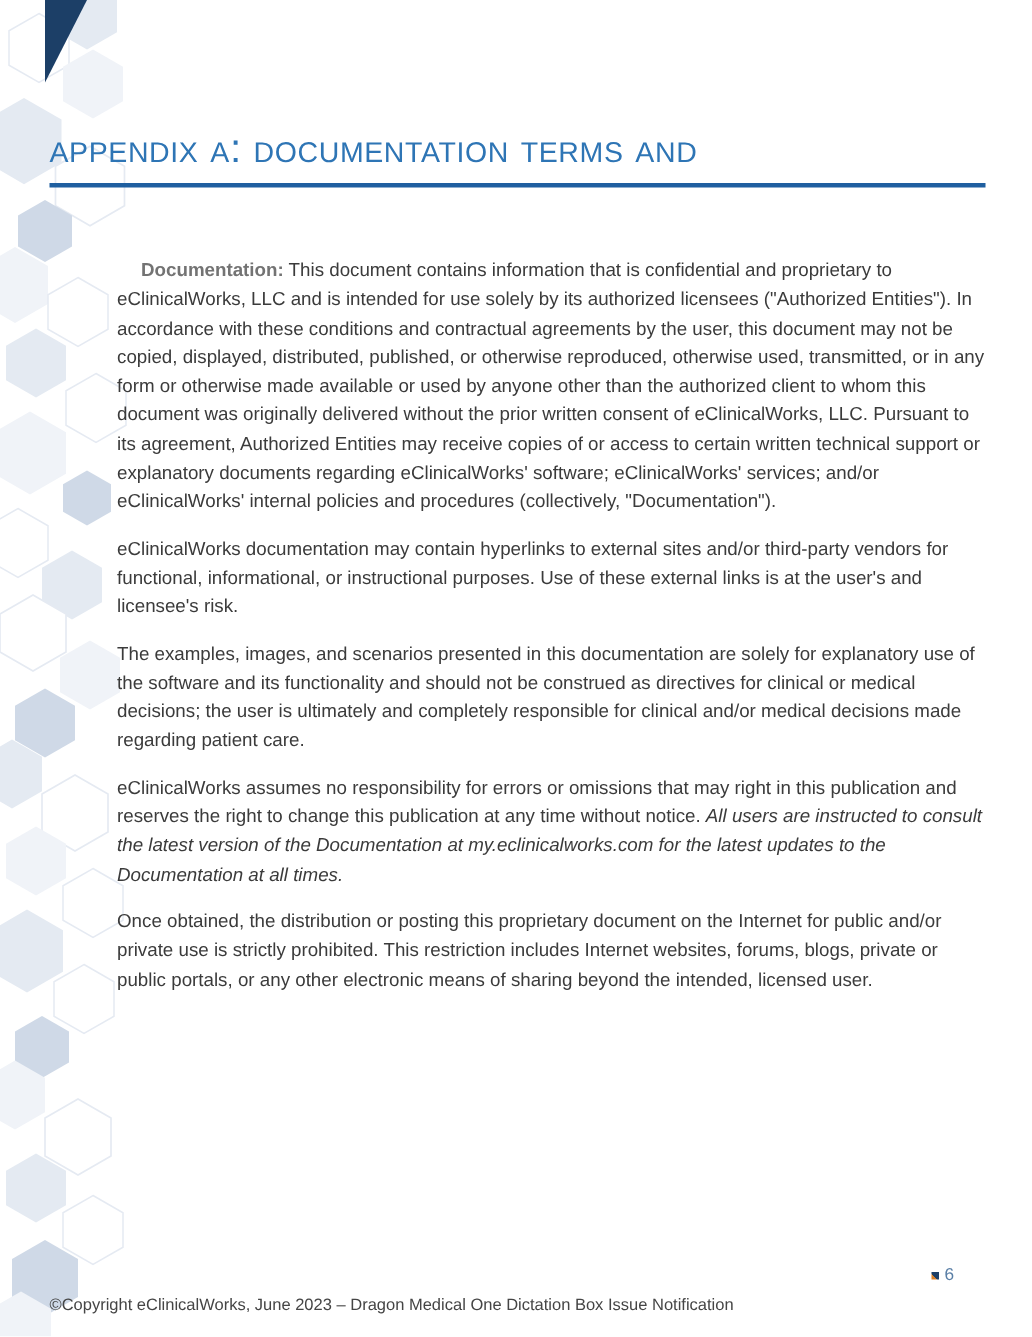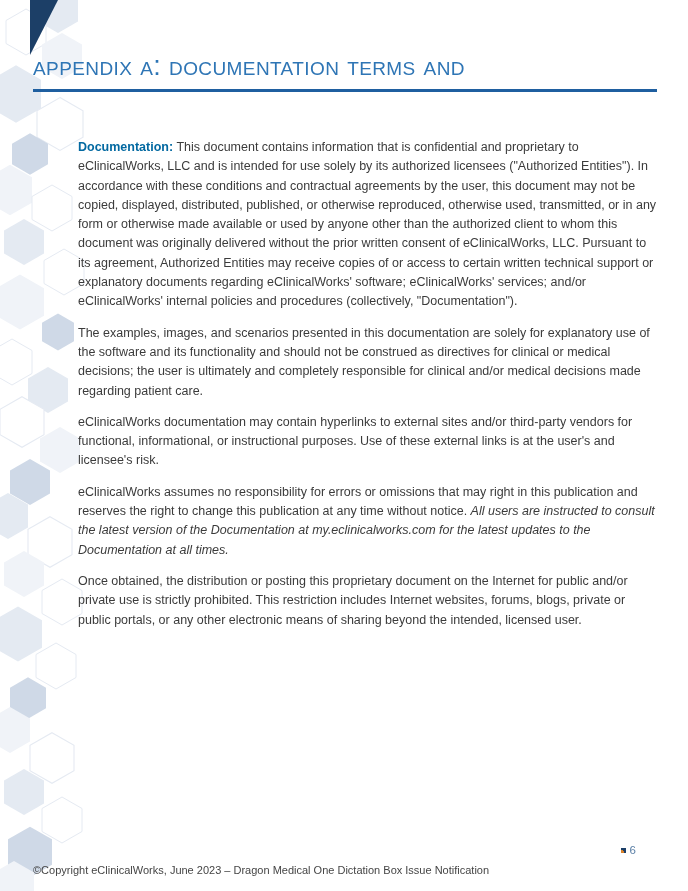--- a/index.html
+++ b/index.html
@@ -18,21 +18,21 @@
     background:#ffffff;
     overflow:hidden;
     font-family:"Liberation Sans",sans-serif;
   }
   .hex-strip{
     position:absolute;left:0;top:0;width:110px;height:891px;
     z-index:0;pointer-events:none;
   }
   .corner-wedge{fill:var(--navy);}
   .content{position:relative;z-index:1;}
-  header{padding:48px 31px 0 33px;}
+  header{padding:81px 31px 0 33px;}
   h1{
     font-weight:normal;
     font-variant:small-caps;
     text-transform:lowercase;
     color:var(--title-color);
     font-size:27px;
     line-height:36px;
     letter-spacing:0.4px;
   }
   h1 .tl{display:block;}
@@ -43,21 +43,21 @@
     background:var(--rule-color);
   }
   main{
     margin:46px 31px 0 78px;
     width:579px;
     color:var(--text-color);
     font-size:12.5px;
     line-height:19.3px;
   }
   main p{margin-bottom:12px;}
-  main strong{color:#0369a1;}
+  main strong{color:#737373;margin-left:16px;}
   main em{font-style:italic;}
   footer{
     position:absolute;left:0;right:0;top:844px;
     font-size:11px;
     color:var(--footer-color);
     z-index:1;
   }
   .copyright{position:absolute;left:33px;top:0;white-space:nowrap;margin-top:20px;}
   .pageno{
     position:absolute;right:52px;top:0;
@@ -116,22 +116,22 @@
   <div class="content">
     <header>
       <h1>
         <span class="tl">Appendix A: Documentation Terms and</span>
       </h1>
       <div class="rule"></div>
     </header>
 
     <main id="paragraphs">
         <p><strong>Documentation:</strong><span> This document contains information that is confidential and proprietary to eClinicalWorks, LLC and is intended for use solely by its authorized licensees ("Authorized Entities"). In accordance with these conditions and contractual agreements by the user, this document may not be copied, displayed, distributed, published, or otherwise reproduced, otherwise used, transmitted, or in any form or otherwise made available or used by anyone other than the authorized client to whom this document was originally delivered without the prior written consent of eClinicalWorks, LLC. Pursuant to its agreement, Authorized Entities may receive copies of or access to certain written technical support or explanatory documents regarding eClinicalWorks' software; eClinicalWorks' services; and/or eClinicalWorks' internal policies and procedures (collectively, "Documentation").</span></p>
+        <p><span>eClinicalWorks documentation may contain hyperlinks to external sites and/or third-party vendors for functional, informational, or instructional purposes. Use of these external links is at the user's and licensee's risk.</span></p>
         <p><span>The examples, images, and scenarios presented in this documentation are solely for explanatory use of the software and its functionality and should not be construed as directives for clinical or medical decisions; the user is ultimately and completely responsible for clinical and/or medical decisions made regarding patient care.</span></p>
-        <p><span>eClinicalWorks documentation may contain hyperlinks to external sites and/or third-party vendors for functional, informational, or instructional purposes. Use of these external links is at the user's and licensee's risk.</span></p>
         <p><span>eClinicalWorks assumes no responsibility for errors or omissions that may right in this publication and reserves the right to change this publication at any time without notice. </span><em>All users are instructed to consult the latest version of the Documentation at my.eclinicalworks.com for the latest updates to the Documentation at all times.</em></p>
         <p><span>Once obtained, the distribution or posting this proprietary document on the Internet for public and/or private use is strictly prohibited. This restriction includes Internet websites, forums, blogs, private or public portals, or any other electronic means of sharing beyond the intended, licensed user.</span></p>
       </main>
   </div>
 
   <footer>
     <span class="copyright">©Copyright eClinicalWorks, June 2023 – Dragon Medical One Dictation Box Issue Notification</span>
     <span class="pageno">
       <span class="sq"></span>
       <span>6</span>

